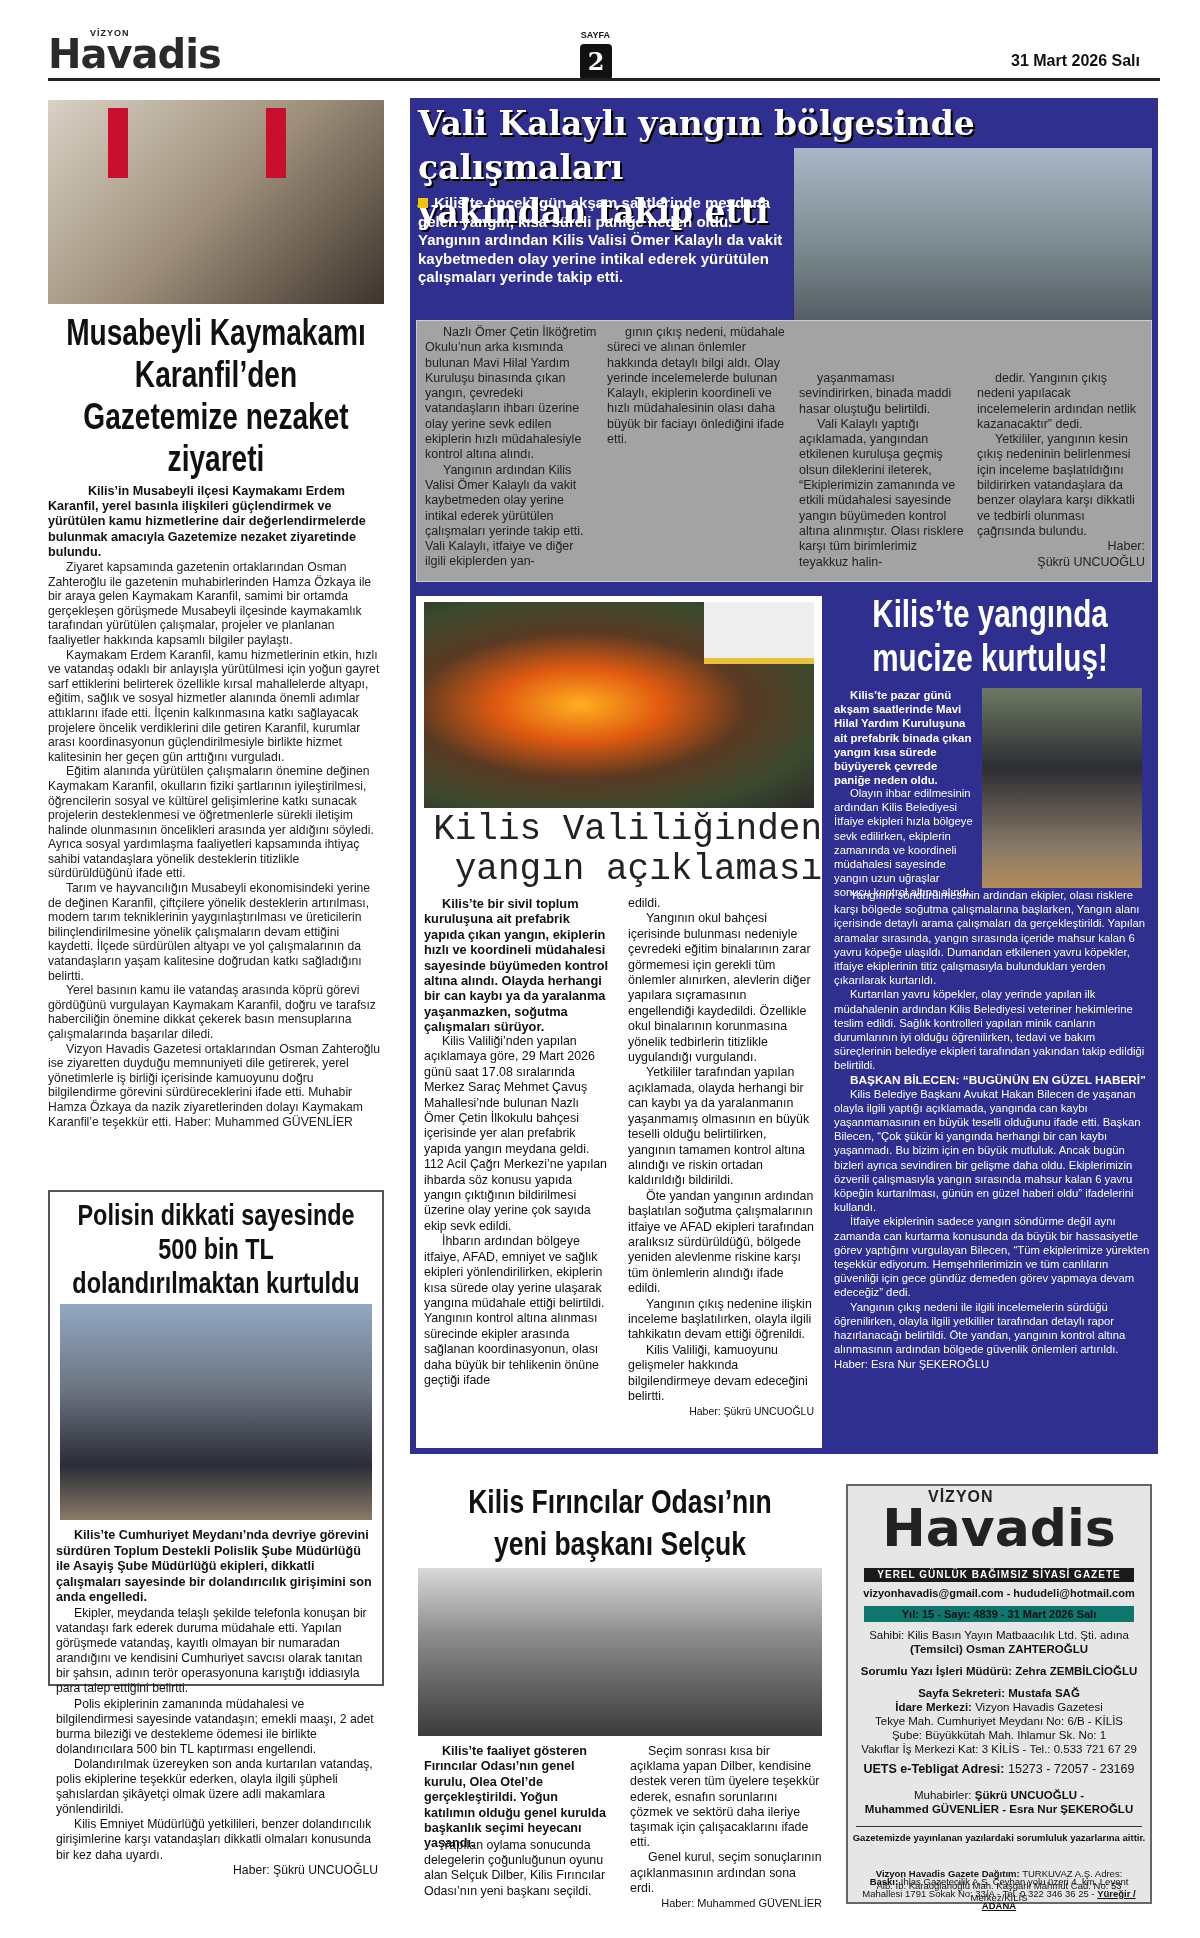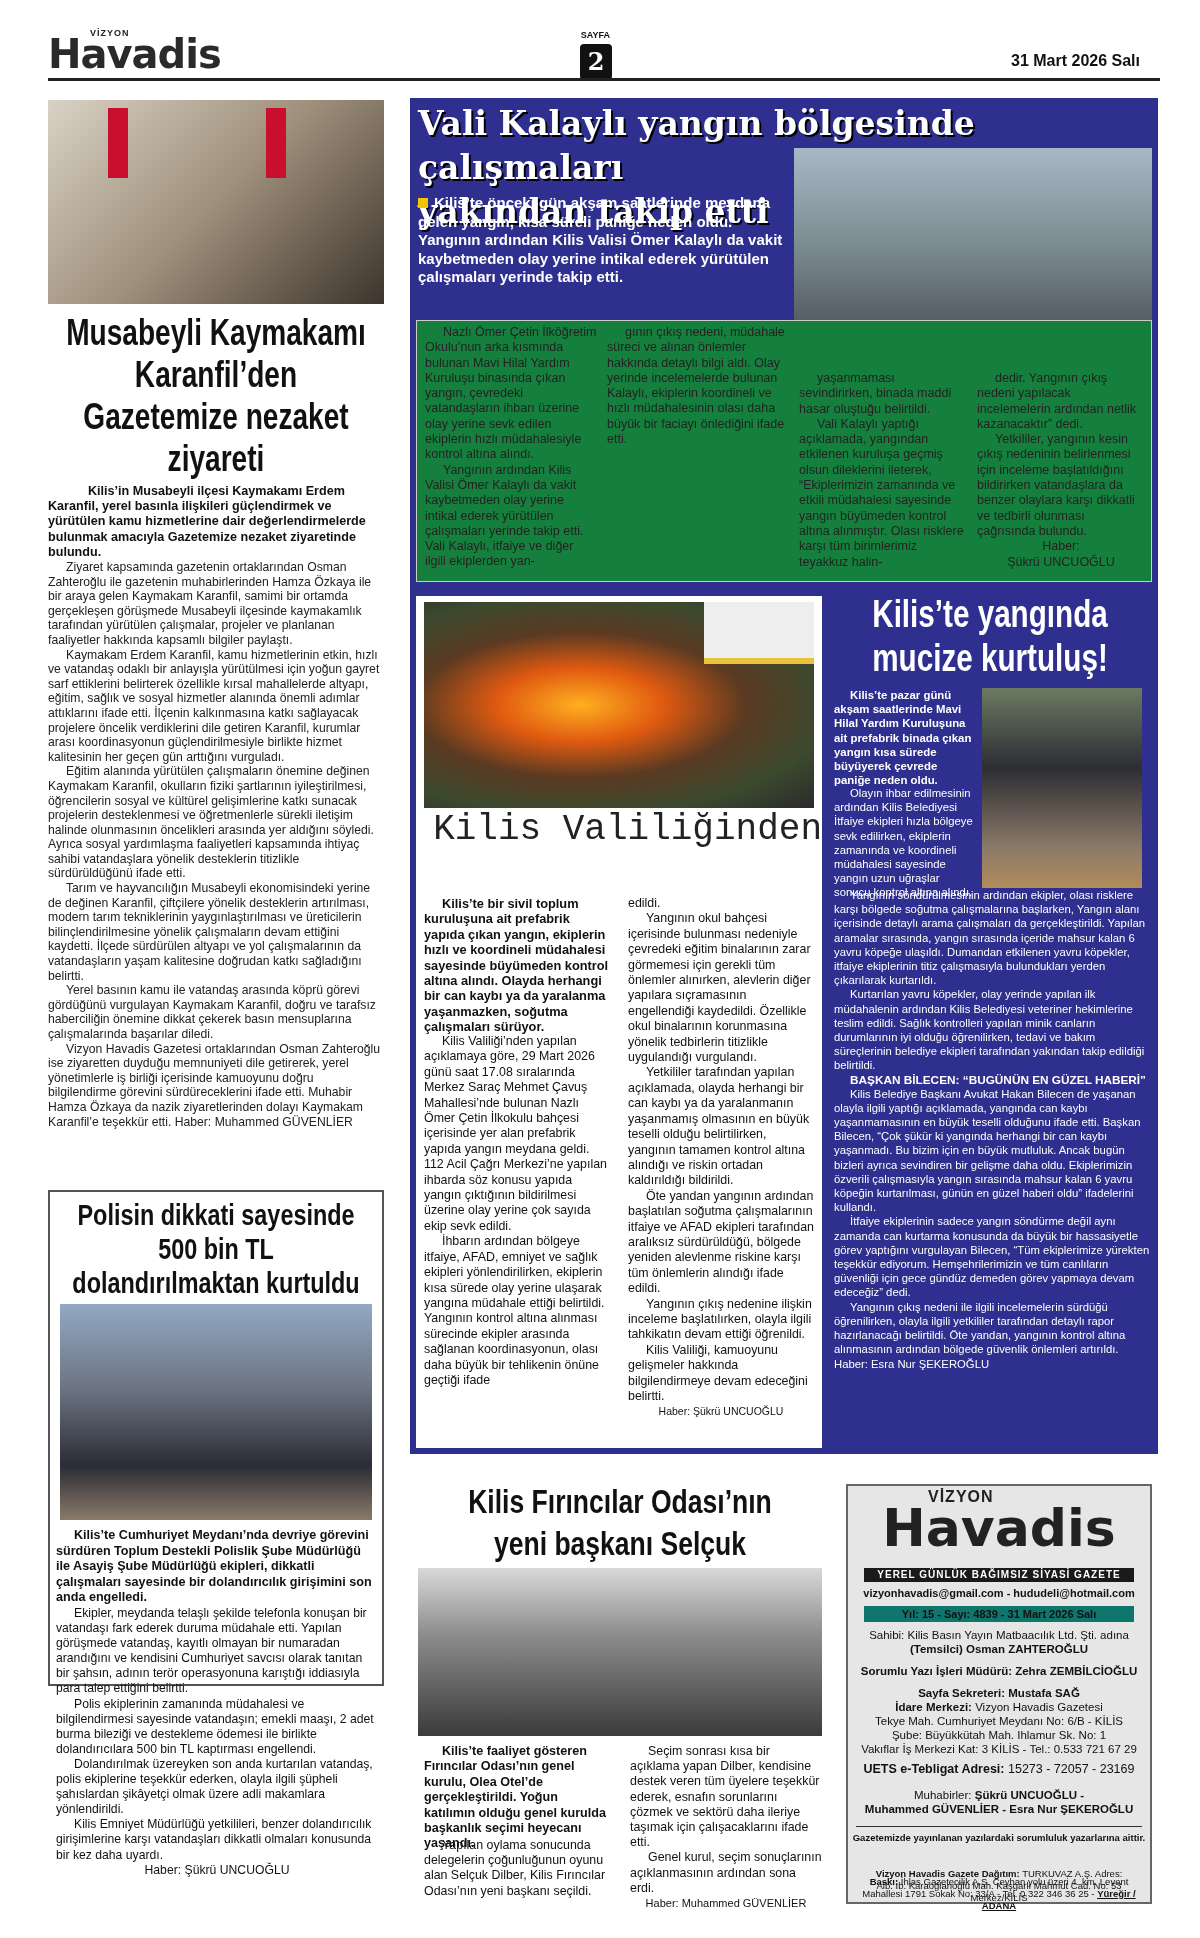--- a/index.html
+++ b/index.html
@@ -11,24 +11,24 @@
 .page-label{left:580px;top:30px;font-size:9px;font-weight:bold;width:30px;text-align:right}
 .page-num{left:580px;top:44px;width:32px;height:36px;background:#111;color:#fff;font-weight:bold;font-size:24px;text-align:center;line-height:36px;border-radius:4px;font-family:"DejaVu Serif",serif}
 .date{right:60px;top:52px;font-weight:bold;font-size:16px}
 .top-rule{left:48px;top:78px;width:1112px;height:3px;background:#222}
 
 .blue-box{left:410px;top:98px;width:748px;height:490px;background:#2e2f8e}
 .blue-title{position:absolute;left:8px;top:4px;color:#fff;font-family:"DejaVu Serif",serif;font-weight:bold;font-size:33px;line-height:44px;text-shadow:2px 2px 0 #000}
 .blue-lead{position:absolute;left:8px;top:96px;width:370px;color:#fff;font-weight:bold;font-size:15px;line-height:18.5px}
 .sq{display:inline-block;width:10px;height:10px;background:#f5c400;margin-right:6px}
 .blue-photo{position:absolute;left:384px;top:50px;width:358px;height:250px;background:linear-gradient(180deg,#a9b7c6 0%,#7b8a8e 40%,#2c2f38 100%)}
-.blue-body{position:absolute;left:6px;top:222px;width:736px;height:262px;background:#15803d;border:1px solid #ccc}
+.blue-body{position:absolute;left:6px;top:222px;width:736px;height:262px;background:#a3a3a3;border:1px solid #ccc}
 .col{position:absolute;font-size:12.5px;line-height:15.3px;color:#222}
 .col p{text-indent:18px}
-.byline{text-align:center}
+.byline{text-align:right}
 
 .photo1{left:48px;top:100px;width:336px;height:204px;background:linear-gradient(135deg,#d9d2c5 0%,#9e8f7b 50%,#3d342c 100%)}
 .flag{position:absolute;width:20px;height:70px;background:#c8102e;top:8px}
 .h-condensed{font-family:"Liberation Sans",sans-serif;font-weight:bold;color:#111;text-align:center;transform:scaleX(0.78);transform-origin:center}
 .left-title{left:20px;top:312px;width:392px;font-size:36px;line-height:42px}
 .left-lead{left:48px;top:484px;width:336px;font-weight:bold;font-size:12.6px;line-height:15.2px;text-indent:40px}
 .left-body{left:48px;top:560px;width:336px;font-size:12.2px;line-height:14.6px;color:#222}
 .left-body p{text-indent:18px}
 
 .police-box{left:48px;top:1190px;width:336px;height:496px;border:2px solid #555}
@@ -143,20 +143,21 @@
   </div>
 </div>
 
 <div class="abs blue-mid">
   <div class="white-card">
     <div class="photo3">
         <div class="truck"></div>
       </div>
     <div class="fire-title">
       <div>Kilis Valiliğinden</div>
+      <div>yangın açıklaması</div>
     </div>
     <div class="fire-lead">Kilis’te bir sivil toplum kuruluşuna ait prefabrik yapıda çıkan yangın, ekiplerin hızlı ve koordineli müdahalesi sayesinde büyümeden kontrol altına alındı. Olayda herhangi bir can kaybı ya da yaralanma yaşanmazken, soğutma çalışmaları sürüyor.</div>
     <div class="fire-body-l">
       <p>Kilis Valiliği’nden yapılan açıklamaya göre, 29 Mart 2026 günü saat 17.08 sıralarında Merkez Saraç Mehmet Çavuş Mahallesi’nde bulunan Nazlı Ömer Çetin İlkokulu bahçesi içerisinde yer alan prefabrik yapıda yangın meydana geldi. 112 Acil Çağrı Merkezi’ne yapılan ihbarda söz konusu yapıda yangın çıktığının bildirilmesi üzerine olay yerine çok sayıda ekip sevk edildi.</p>
       <p>İhbarın ardından bölgeye itfaiye, AFAD, emniyet ve sağlık ekipleri yönlendirilirken, ekiplerin kısa sürede olay yerine ulaşarak yangına müdahale ettiği belirtildi. Yangının kontrol altına alınması sürecinde ekipler arasında sağlanan koordinasyonun, olası daha büyük bir tehlikenin önüne geçtiği ifade</p>
     </div>
     <div class="fire-body-r">
       <p style="text-indent:0">edildi.</p>
       <p>Yangının okul bahçesi içerisinde bulunması nedeniyle çevredeki eğitim binalarının zarar görmemesi için gerekli tüm önlemler alınırken, alevlerin diğer yapılara sıçramasının engellendiği kaydedildi. Özellikle okul binalarının korunmasına yönelik tedbirlerin titizlikle uygulandığı vurgulandı.</p>
       <p>Yetkililer tarafından yapılan açıklamada, olayda herhangi bir can kaybı ya da yaralanmanın yaşanmamış olmasının en büyük teselli olduğu belirtilirken, yangının tamamen kontrol altına alındığı ve riskin ortadan kaldırıldığı bildirildi.</p>

